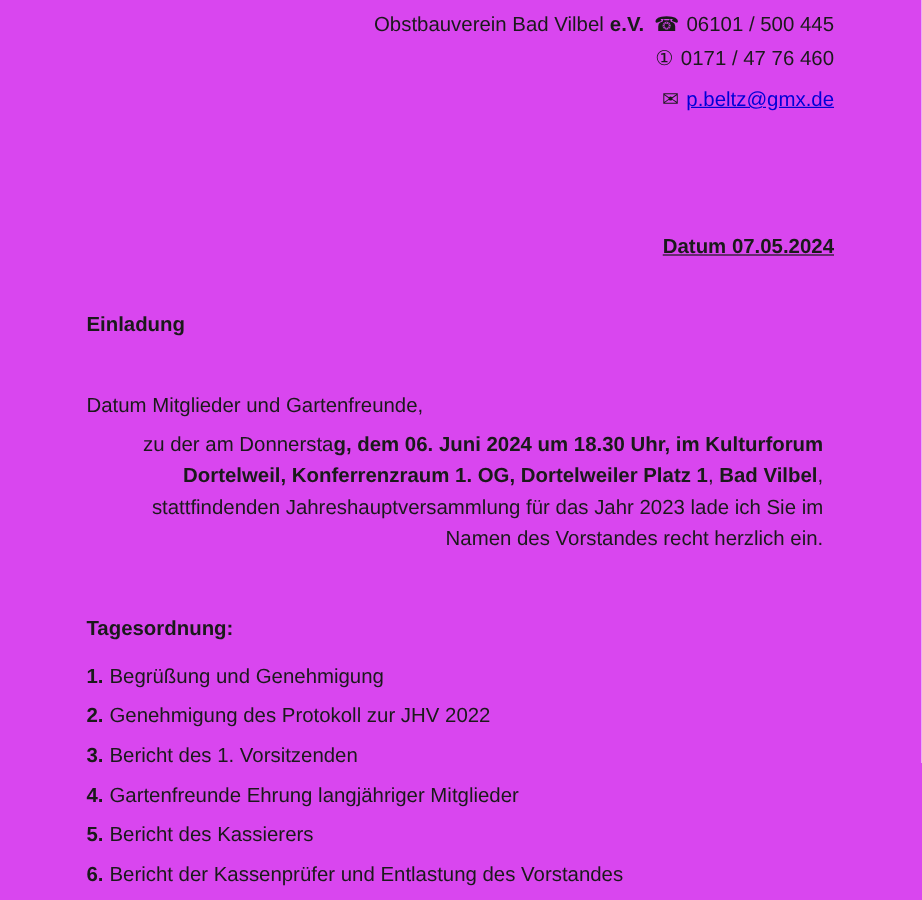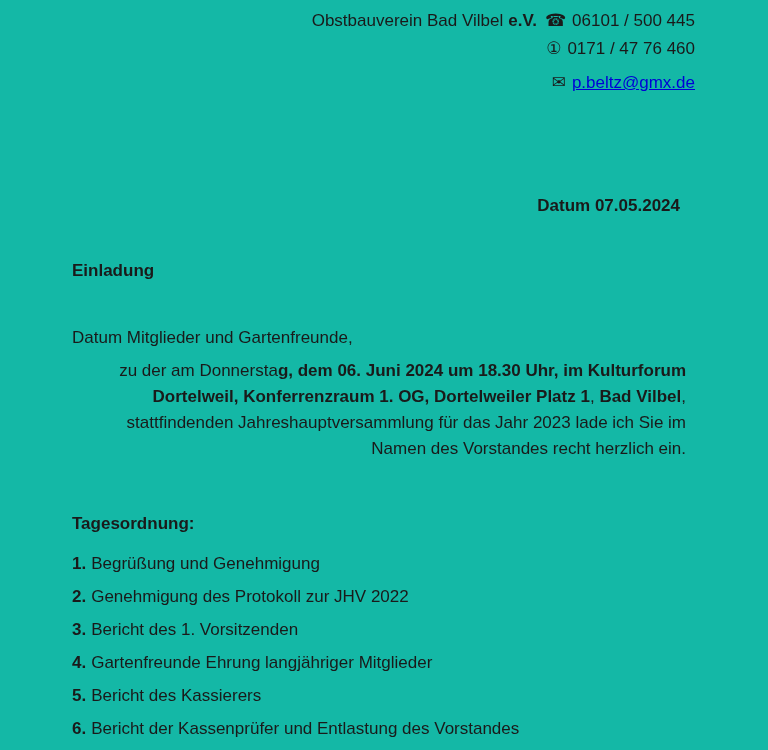--- a/index.html
+++ b/index.html
@@ -4,21 +4,21 @@
 <style>
   html, body {
     margin: 0;
     padding: 0;
     background: #ffffff;
   }
   .page {
     position: relative;
     width: 768px;
     height: 750px;
-    background: #14b8a6;
+    background: #d946ef;
     font-family: "Liberation Sans", "DejaVu Sans", sans-serif;
     font-size: 17px;
     color: #1a1a1a;
     overflow: hidden;
   }
   .bold { font-weight: bold; }
 
   .header-block {
     position: absolute;
     top: 8px;
@@ -37,23 +37,24 @@
 
   .email-link {
     color: #0000d6;
     text-decoration: underline;
     cursor: pointer;
   }
 
   .date-line {
     position: absolute;
     top: 196px;
-    right: 88px;
+    right: 73px;
     font-weight: bold;
     white-space: nowrap;
+    text-decoration: underline;
   }
 
   .letter-title {
     position: absolute;
     top: 261px;
     left: 72px;
     font-weight: bold;
   }
 
   .salutation {

